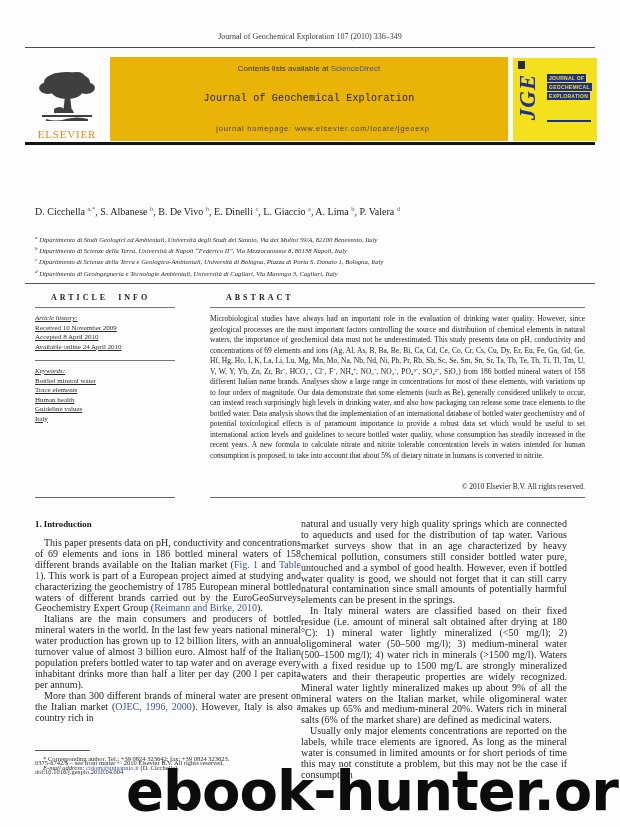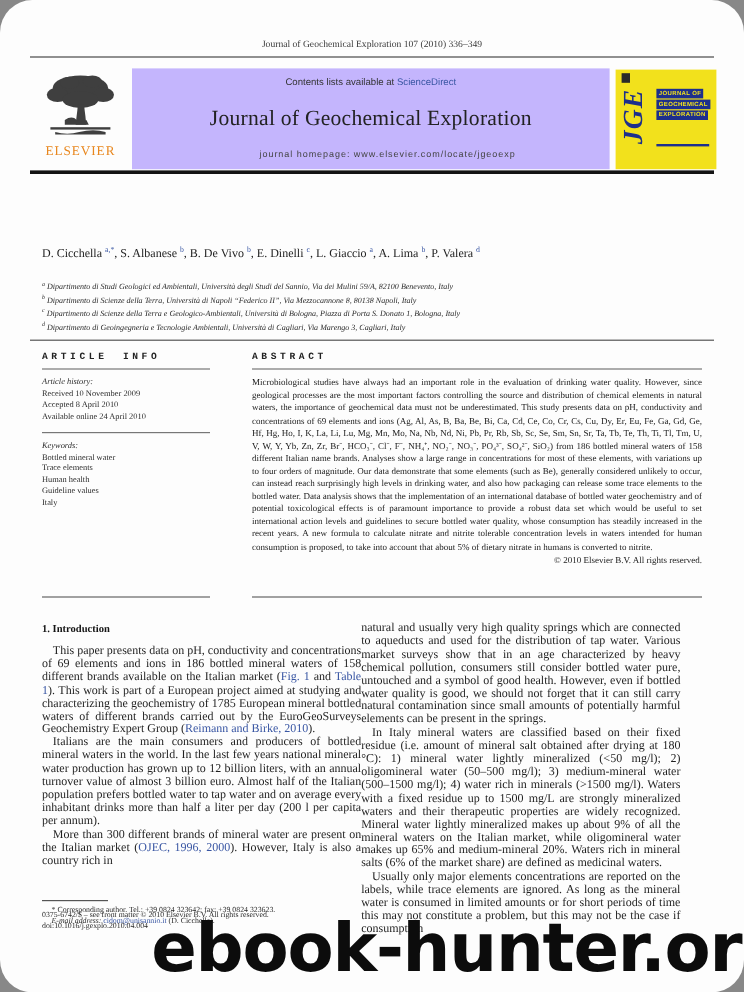--- a/index.html
+++ b/index.html
@@ -1,37 +1,36 @@
 <!DOCTYPE html>
 <html><head>
 <meta charset="utf-8">
 <style>
   * { margin:0; padding:0; box-sizing:border-box; }
   html,body { background:#888; }
   .page {
     position:relative; width:620px; height:827px; margin:0 auto;
     background:#fdfdfd; overflow:hidden; color:#1e1e1e;
     font-family:"Liberation Serif", serif;
-    border-radius:27px;
   }
   .citation-line { position:absolute; top:32px; left:0; width:100%; text-align:center;
     font-size:8px; color:#3a3a3a; }
   .rule-top { position:absolute; top:47px; left:25px; width:570px; height:1px; background:#4a4a4a; }
 
   
   .banner-gray { position:absolute; top:57px; left:110px; width:398px; height:84px;
-    background:#c4b5fd; display:flex; flex-direction:column; align-items:center; justify-content:space-between;
+    background:#eab308; display:flex; flex-direction:column; align-items:center; justify-content:space-between;
     padding:7px 4px 8px 4px; }
   .contents-line { font-family:"Liberation Sans", sans-serif; font-size:8px; color:#333; }
   .contents-line .sd { color:#3956a3; }
-  .journal-title { font-size:18px; color:#222; letter-spacing:0.2px; }
+  .journal-title { font-size:10px; color:#222; letter-spacing:0.2px;font-family:Liberation Mono, monospace; }
   .homepage-line { font-family:"Liberation Sans", sans-serif; font-size:7.5px; letter-spacing:0.8px; color:#444;margin-left:28px; }
 
   .elsevier-block { position:absolute; top:60px; left:26px; width:82px; height:80px;
-    display:flex; flex-direction:column; align-items:center; justify-content:flex-start; }
+    display:flex; flex-direction:column; align-items:center; justify-content:flex-end; }
   .elsevier-name { font-family:"Liberation Serif", serif; font-size:11px; letter-spacing:0.8px;
     color:#e8871e; margin-top:1px; }
 
   .cover { position:absolute; top:58px; left:513px; width:84px; height:83px;
     background:#f2e11c; overflow:hidden; }
   .cover-mark { position:absolute; top:3px; left:5px; width:7px; height:8px; background:#2a2a2a; }
   .cover-initials { position:absolute; top:26px; left:-8px; transform:rotate(-90deg);
     font-size:23px; font-weight:bold; font-style:italic; color:#1d2f8c; letter-spacing:1px; }
   .cover-lines { position:absolute; top:16px; left:34px; display:flex; flex-direction:column; gap:1px; }
   .cover-line { background:#1d2f8c; color:#f2e11c; font-family:"Liberation Sans", sans-serif;
@@ -45,30 +44,30 @@
     font-size:16.5px; line-height:21px; color:#151515; }
   .authors { position:absolute; top:205px; left:35px; width:545px; font-size:10px; color:#222; }
   .authors sup { font-size:6.5px; color:#3956a3; }
   .affiliations { position:absolute; top:233px; left:35px; width:548px;
     font-size:6.7px; font-style:italic; line-height:9px; color:#2a2a2a; }
   .affiliations sup { font-size:5px; }
 
   .rule-full { position:absolute; top:283px; left:25px; width:570px; height:1px; background:#555; }
 
   
-  .col-heading { font-family:Liberation Mono, monospace; font-size:8px; font-weight:bold;
-    letter-spacing:3px; word-spacing:5px; color:#222; }
+  .col-heading { font-family:Liberation Serif, serif; font-size:8px; font-weight:bold;
+    letter-spacing:3px; word-spacing:5px; color:#222;margin-left:16px; }
   .info-col { position:absolute; top:293px; left:35px; width:140px; }
   .info-rule { width:140px; height:1px; background:#777; margin:5px 0 6px 0; }
-  .info-text { font-size:7px; line-height:9.5px; color:#2a2a2a; }
+  .info-text { font-size:7px; line-height:9.5px; color:#2a2a2a;text-decoration:underline; }
   .info-label { font-style:italic; }
   .abstract-col { position:absolute; top:293px; left:210px; width:375px; }
   .abstract-rule { width:375px; height:1px; background:#777; margin:5px 0 6px 0; }
   .abstract-text { font-size:7.5px; line-height:10.5px; text-align:justify; color:#222; }
-  .abstract-copyright { font-size:7.5px; text-align:right; margin-top:1px; color:#222; }
+  .abstract-copyright { font-size:7.5px; text-align:right; margin-top:21px; color:#222; }
 
   .rule-end-left { position:absolute; top:497px; left:35px; width:140px; height:1px; background:#666; }
   .rule-end-right { position:absolute; top:497px; left:210px; width:375px; height:1px; background:#666; }
 
   
   .body-cols { position:absolute; top:519px; left:35px; width:550px; display:flex; }
   .bcol { width:266px; }
   .section-heading { font-size:8.8px; font-weight:bold; color:#151515; margin-bottom:9px; }
   .bcol p { font-size:10px; line-height:10.9px; text-align:justify; color:#1f1f1f; }
   .bcol p.indent { text-indent:9px; }

